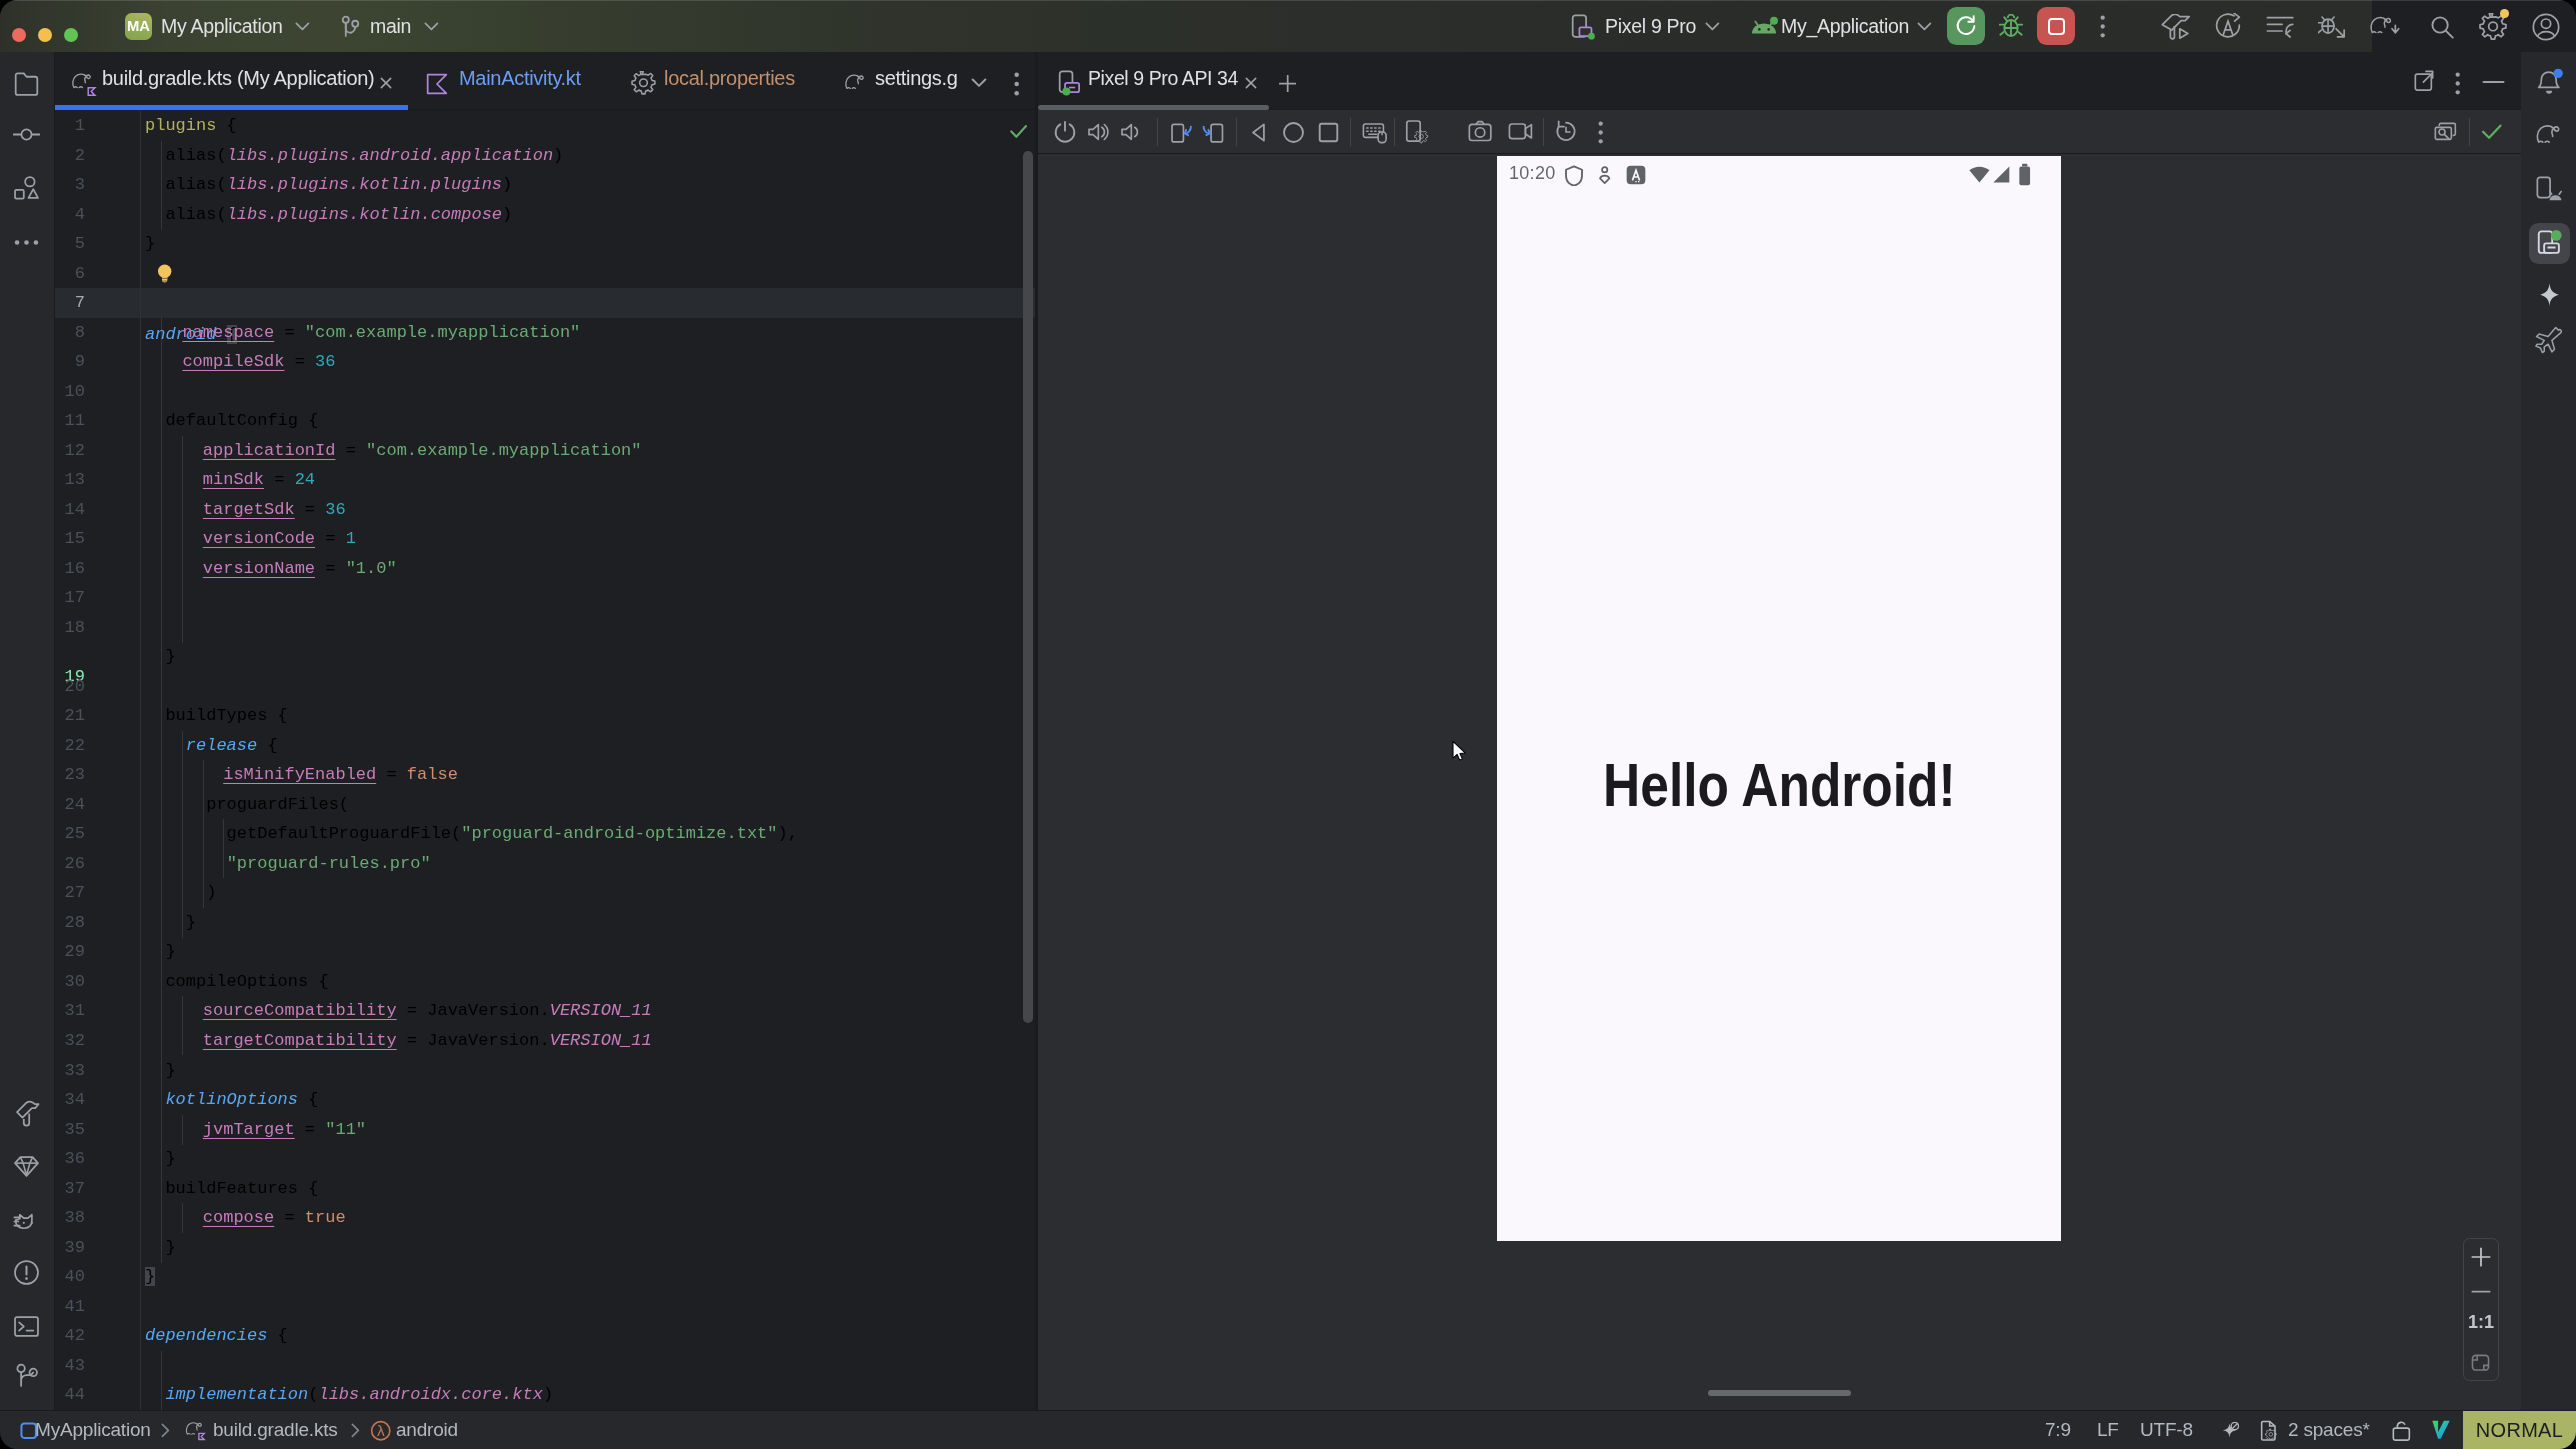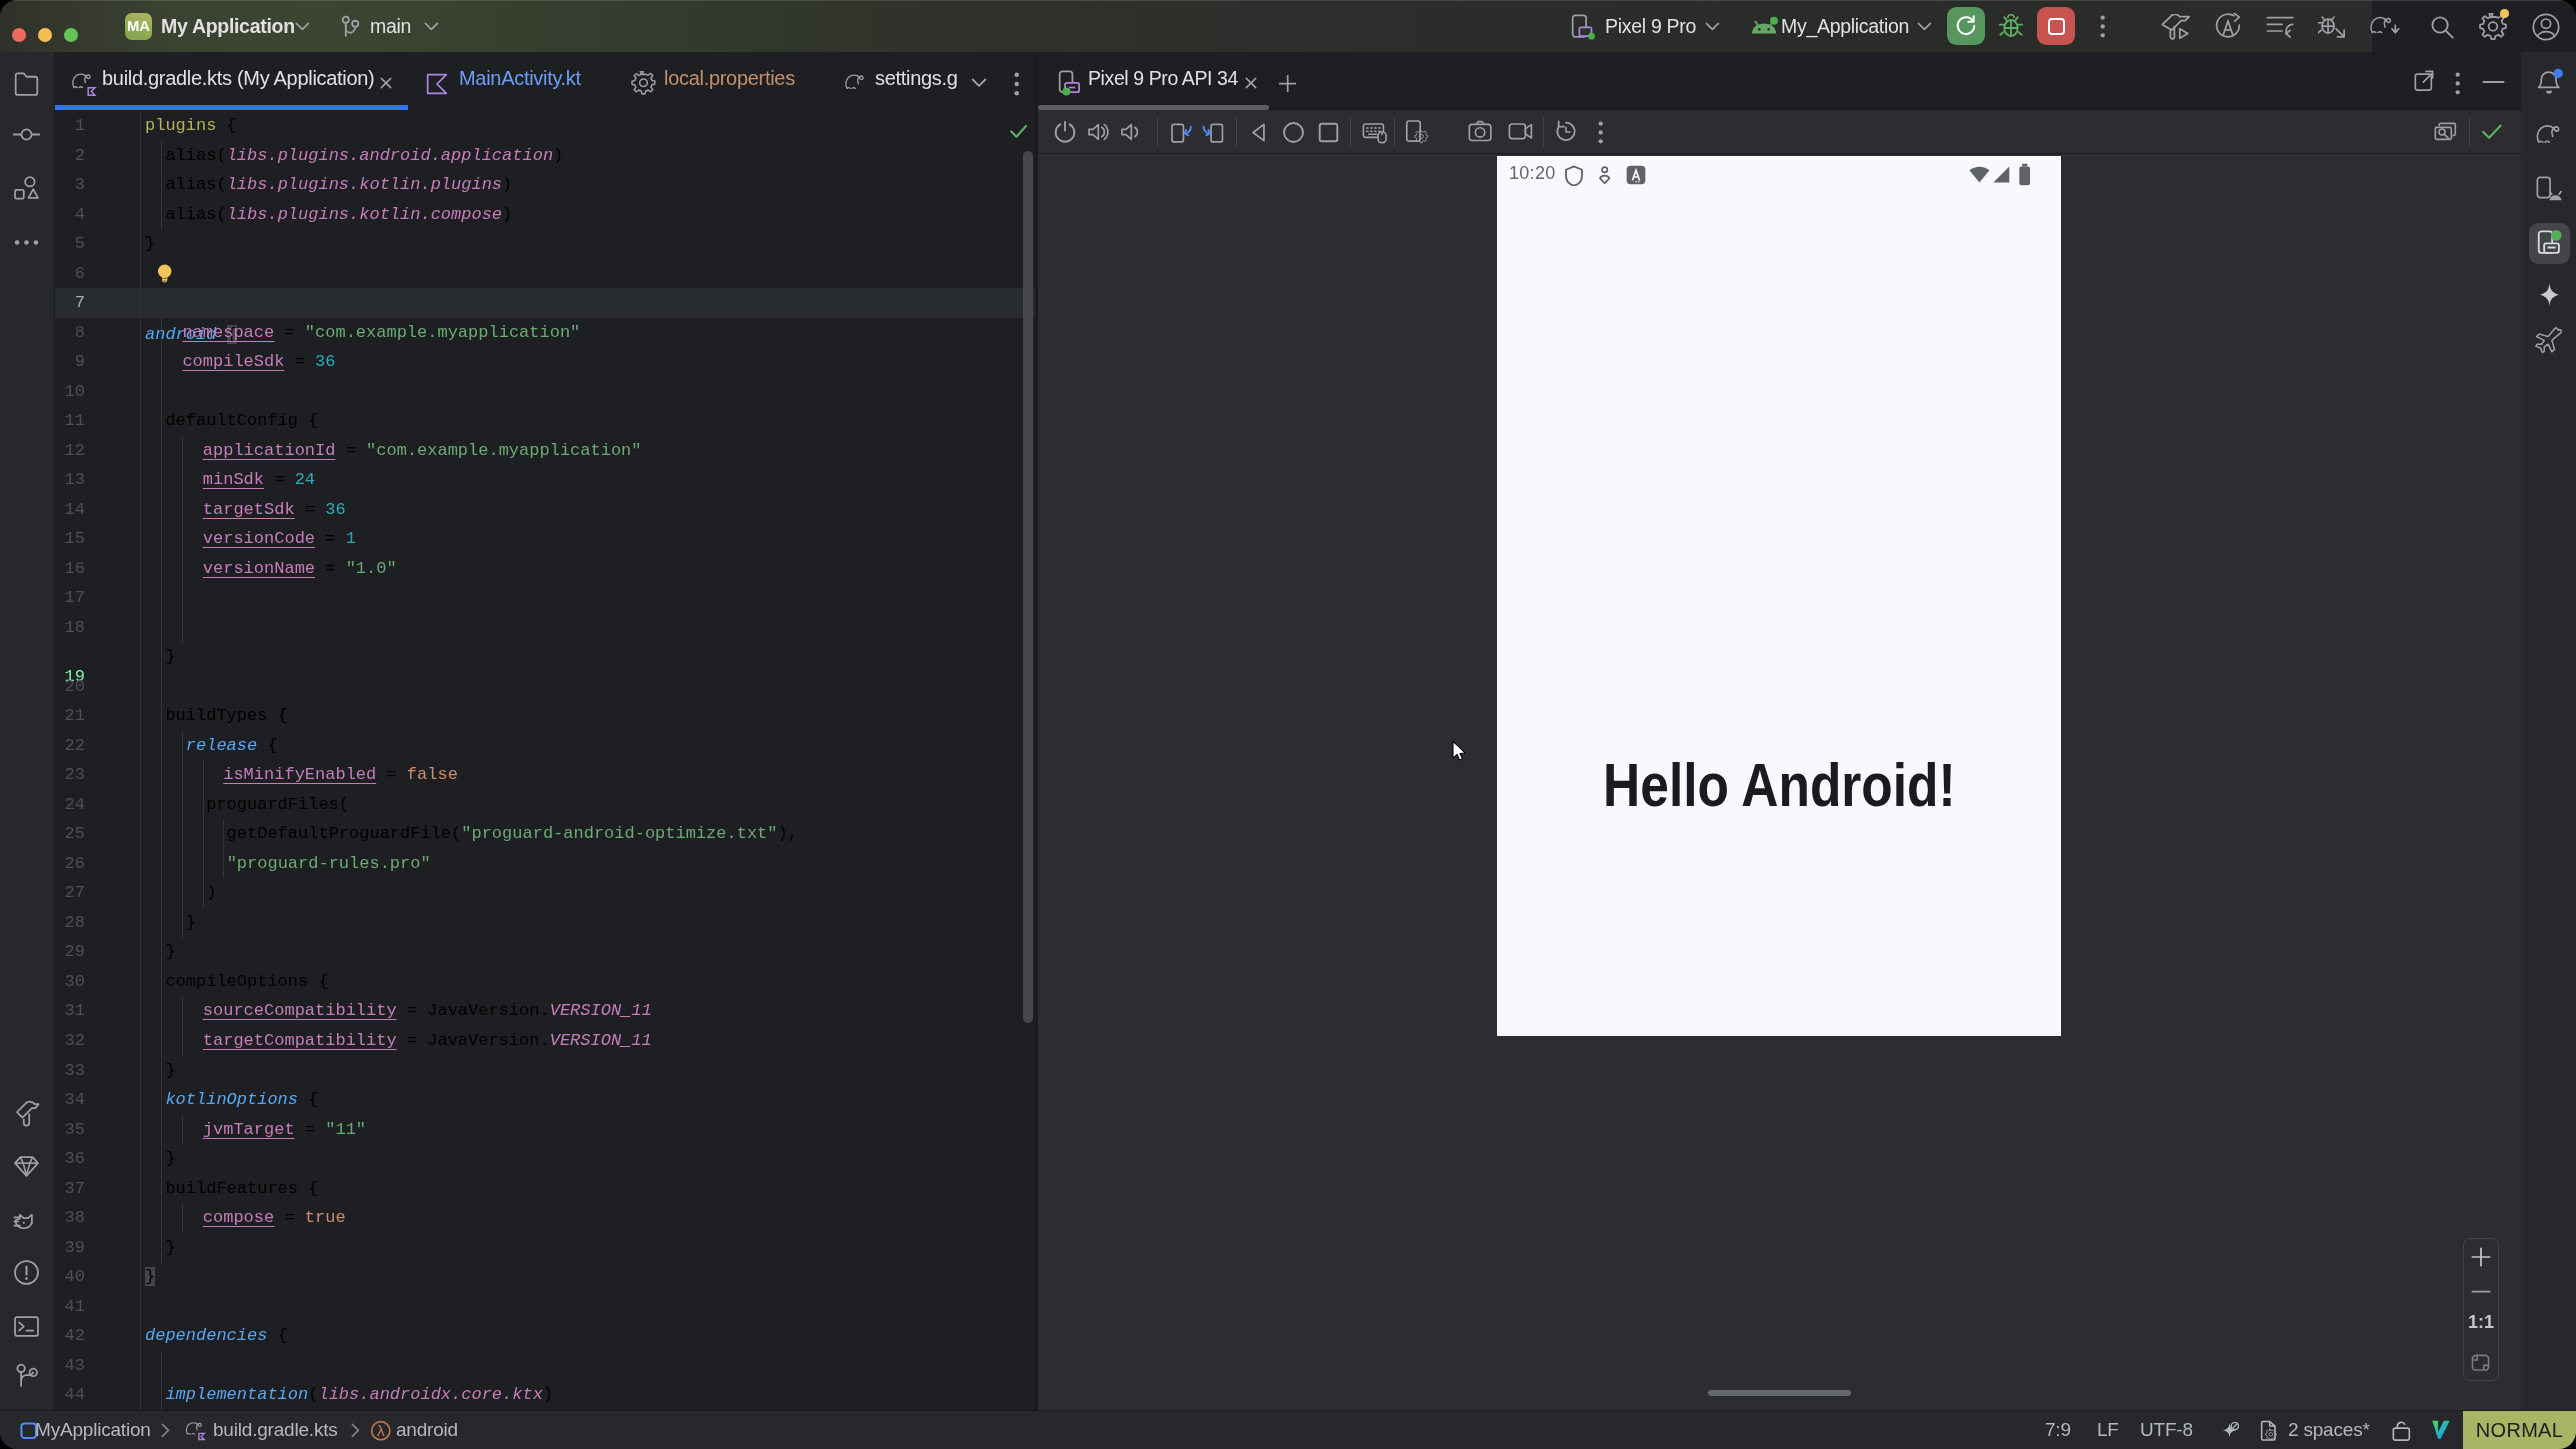--- a/index.html
+++ b/index.html
@@ -30,36 +30,36 @@
 .pi{color:#c77dbb;font-style:italic;}
 .pu{color:#c77dbb;text-decoration:underline;text-decoration-thickness:1.3px;text-underline-offset:4px;margin-left:17px;}
 .b{color:#56a8f5;font-style:italic;}
 .g{color:#6aab73;}
 .n{color:#2aacb8;}
 .o{color:#cf8e6d;}
 .hb{background:#43454a;}
 .guide{position:absolute;width:0.7px;background:#34363a;}
 #caretline{position:absolute;left:0px;top:177px;width:980px;height:29.5px;background:#282b30;}
 .icon{position:absolute;}
-#screen{position:absolute;left:1497px;top:156px;width:564px;height:880px;background:#fbf8fd;}
+#screen{position:absolute;left:1497px;top:156px;width:564px;height:1085px;background:#fbf8fd;}
 #hello{position:absolute;left:0px;top:593px;width:564px;text-align:center;color:#1b1b1e;font-weight:700;font-size:62px;letter-spacing:0;white-space:nowrap;}
 #pill{position:absolute;left:211px;top:1234px;width:143px;height:6px;border-radius:3.4px;background:#66696c;}
 #zoombox{position:absolute;left:2463px;top:1238px;width:36px;height:143px;border:1.3px solid #43454a;border-radius:6.7px;color:#9da0a6;}
 #normal{position:absolute;left:2463px;top:0px;width:113px;height:38px;background:#a9b564;color:#1e1f22;font-size:20px;font-weight:400;text-align:center;line-height:38px;letter-spacing:0.3px;}
 .rline{position:absolute;width:1.3px;background:#43454a;}
 </style></head>
 <body>
 <div id="win">
     <div id="titlebar">
       <div class="abs" style="left:0;top:0;width:2576px;height:1.3px;background:rgba(255,255,255,0.13);"></div>
       <div class="tl" style="left:12px;background:#ec6a5e;"></div>
       <div class="tl" style="left:38px;background:#f5bf4f;"></div>
       <div class="tl" style="left:64px;background:#62c454;"></div>
       <div id="mabadge">MA</div>
-      <div class="tbtxt" style="left:161px;font-weight:700;">My Application</div>
+      <div class="tbtxt" style="left:161px;font-weight:400;">My Application</div>
       <svg class="icon" style="left:295px;top:20px;" width="14.8" height="12.7" viewBox="0 0 22 19" fill="none">
         <path d="M2 5 L11 14 L20 5" stroke="#9da0a6" stroke-width="2.6" stroke-linecap="round" stroke-linejoin="round"></path>
       </svg>
       <svg class="icon" style="left:339px;top:14.8px;" width="23" height="23" viewBox="0 0 34 34" fill="none">
         <circle cx="10" cy="7" r="4.5" stroke="#9da0a6" stroke-width="2.6"></circle>
         <circle cx="24" cy="13" r="4.5" stroke="#9da0a6" stroke-width="2.6"></circle>
         <path d="M10 11.5 V20 a6 6 0 0 0 6 6 h2" stroke="#9da0a6" stroke-width="2.6" stroke-linecap="round"></path>
         <circle cx="10" cy="27" r="0.1" stroke="#9da0a6" stroke-width="2.6"></circle>
         <path d="M10 11.5 V31" stroke="#9da0a6" stroke-width="2.6" stroke-linecap="round"></path>
         <path d="M24 17.5 a9 9 0 0 1 -6 8.5" stroke="#9da0a6" stroke-width="2.6" stroke-linecap="round"></path>

